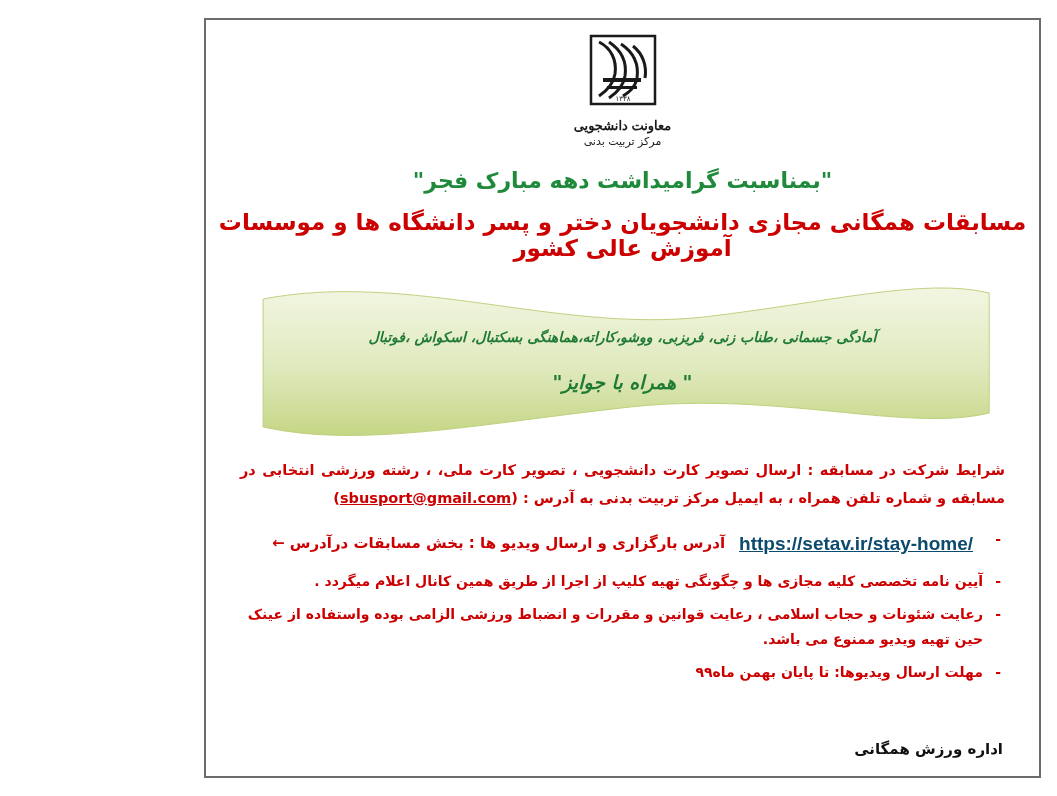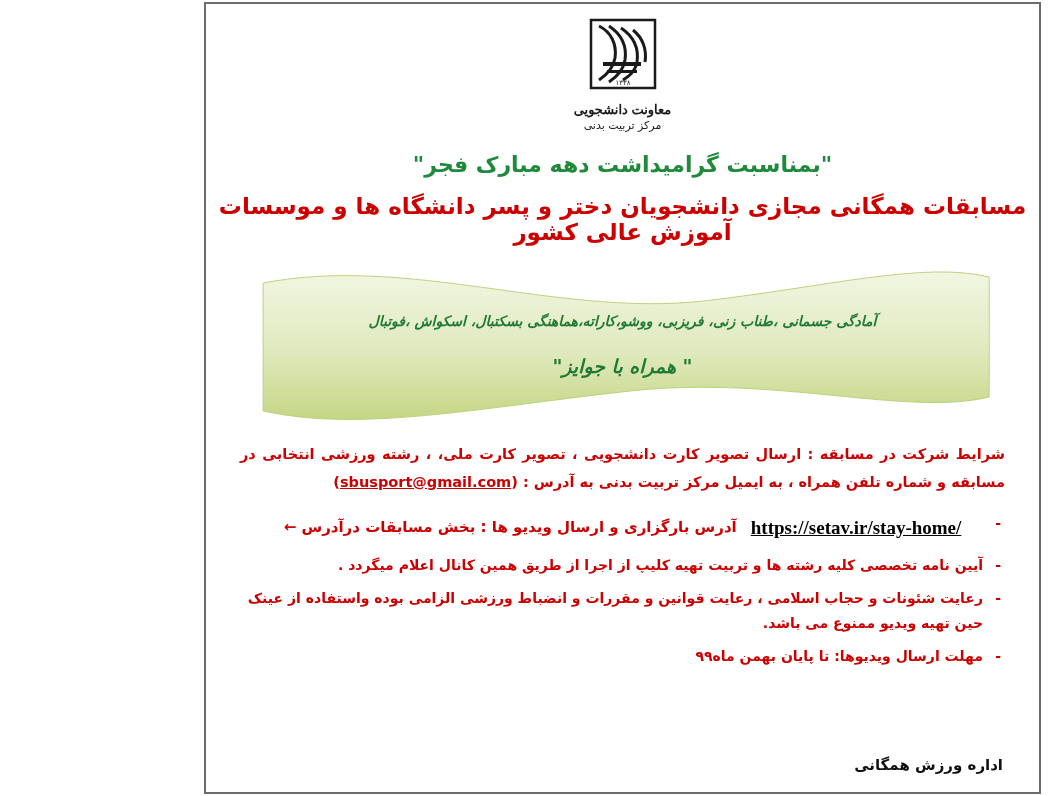--- a/index.html
+++ b/index.html
@@ -12,21 +12,21 @@
     height: 796px;
     font-family: "Liberation Sans", sans-serif;
     overflow: hidden;
   }
   .poster {
     position: relative;
     width: 869px;
     height: 796px;
     background: #ffffff;
     box-sizing: border-box;
-    padding: 2px 16px;
+    padding: 18px 16px;
   }
   .frame {
     position: relative;
     width: 100%;
     height: 100%;
     border: 2px solid #6b6b6b;
     box-sizing: border-box;
     overflow: hidden;
     background: #fff;
   }
@@ -154,25 +154,25 @@
     position: absolute;
     right: 4px;
     top: 0;
     color: #cc0000;
     font-weight: bold;
   }
   .li-center { text-align: center !important; padding-right: 0 !important; }
   .li-center::before { right: 8px; }
 
   .url-link {
-    color: #000000;
+    color: #0c4a6e;
     text-decoration: underline;
     font-size: 19px;
     font-weight: bold;
-    font-family: Liberation Serif, serif;
+    font-family: Liberation Sans, sans-serif;
     direction: ltr;
     display: inline-block;
     vertical-align: middle;
     text-align: right;
   }
   .url-label {
     font-size: 15px;
     font-weight: bold;
     color: #cc0000;
     vertical-align: middle;
@@ -253,21 +253,21 @@
         <span class="lead">شرایط شرکت در مسابقه :</span><span> ارسال تصویر کارت دانشجویی ، تصویر کارت ملی، ، رشته ورزشی انتخابی در مسابقه و شماره تلفن همراه ، به ایمیل مرکز تربیت بدنی به آدرس :  (</span><a class="email-link" href="#">sbusport@gmail.com</a><span>)</span>
       </p>
 
       <ul class="bullets">
         <li class="li-center">
           <span class="row-flex">
             <a class="url-link" href="#">https://setav.ir/stay-home/</a>
             <span class="url-label">آدرس بارگزاری و ارسال ویدیو ها : بخش مسابقات درآدرس ←</span>
           </span>
         </li>
-        <li>آیین نامه تخصصی کلیه رشته ها و تربیت تهیه کلیپ از اجرا از طریق همین کانال اعلام میگردد .</li>
+        <li>آیین نامه تخصصی کلیه مجازی ها و چگونگی تهیه کلیپ از اجرا از طریق همین کانال اعلام میگردد .</li>
         <li>رعایت شئونات و حجاب اسلامی ، رعایت قوانین و مقررات و انضباط ورزشی الزامی بوده واستفاده از عینک حین تهیه ویدیو ممنوع می باشد.</li>
         <li class="deadline">مهلت ارسال ویدیوها: تا پایان بهمن ماه۹۹</li>
       </ul>
     </div>
 
     <div class="footer">اداره ورزش همگانی</div>
   </div>
 </div>
 
 </body></html>

